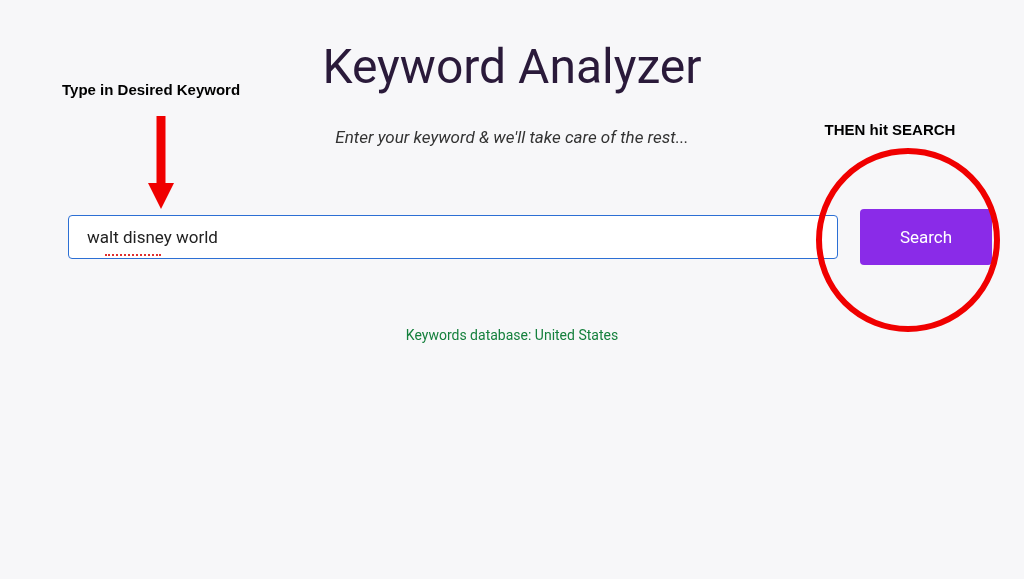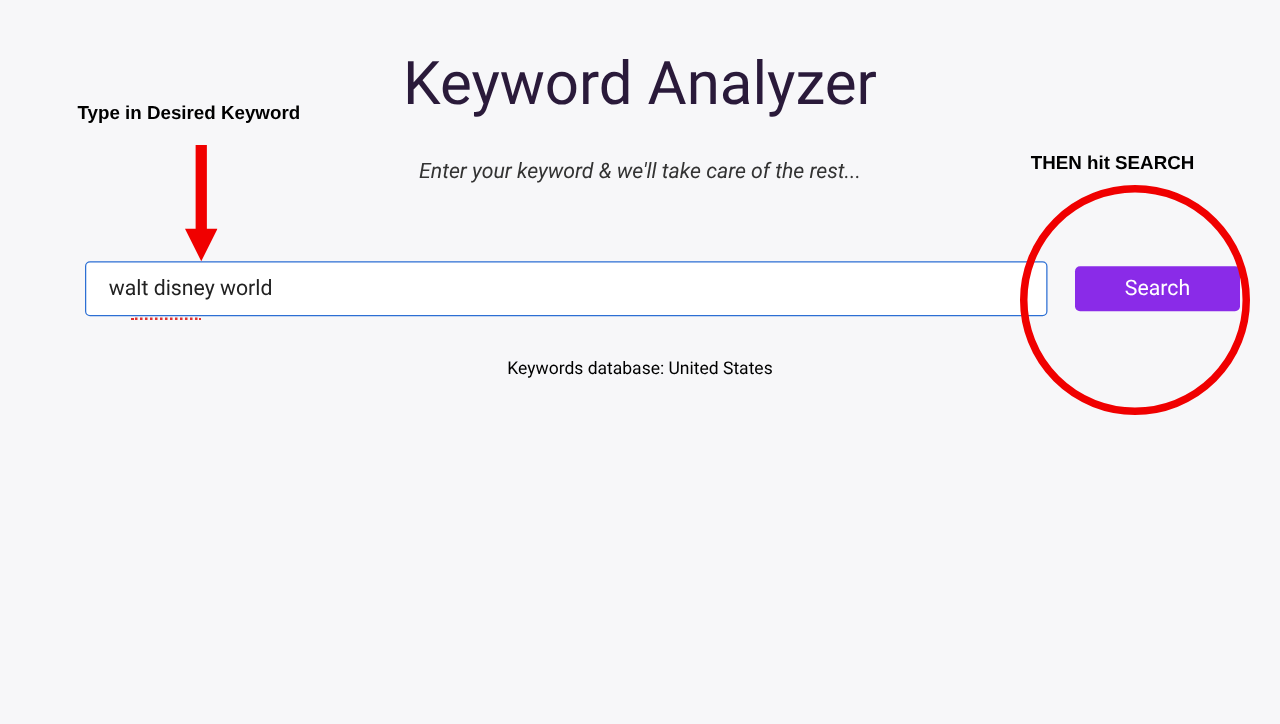--- a/index.html
+++ b/index.html
@@ -53,34 +53,34 @@
       left: 105px;
       top: 254px;
       width: 56px;
       height: 2px;
       border-bottom: 2px dotted #e03030;
       pointer-events: none;
       z-index: 10;
     }
     .search-button {
       width: 132px;
-      height: 36px;
+      height: 56px;
       background: #8a2be8;
       color: #fff;
       border: none;
       border-radius: 4px;
       font-size: 17px;
       cursor: pointer;
       font-family: inherit;
     }
     .db-note {
       text-align: center;
       font-size: 14px;
-      color: #000000;
-      margin-top: 34px;
+      color: #15803d;
+      margin-top: 62px;
     }
     .annot-left {
       position: absolute;
       left: 62px;
       top: 80px;
       width: 200px;
     }
     .annot-left-label {
       font-family: 'Arial Black', 'Arial', sans-serif;
       font-weight: 900;

